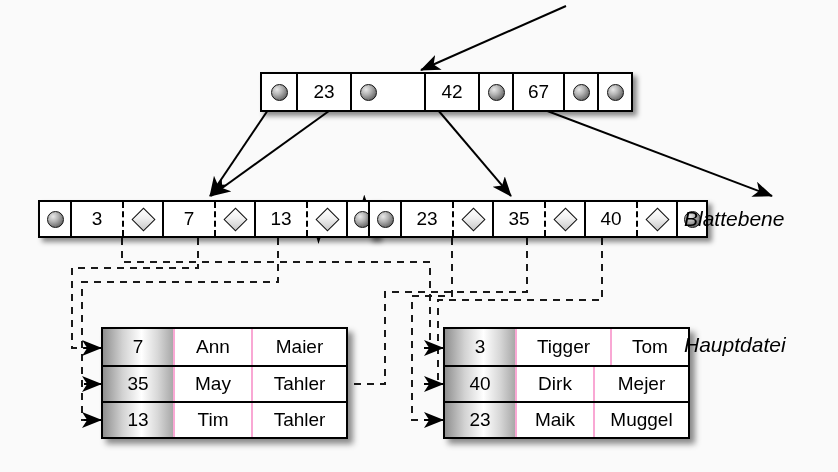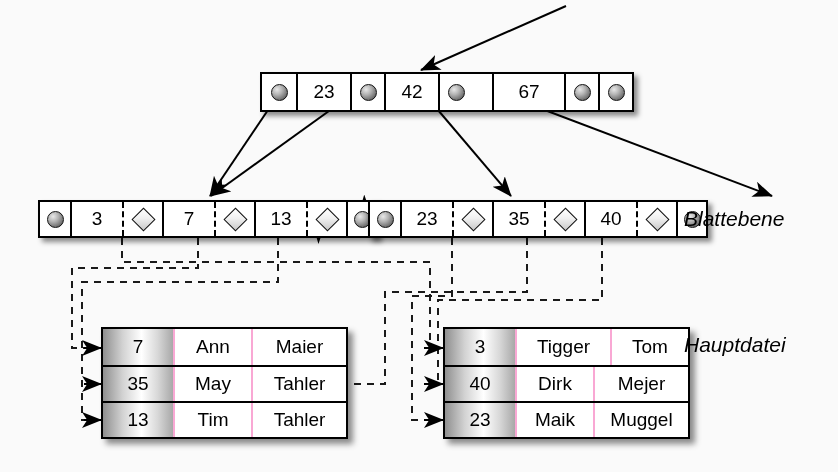--- a/index.html
+++ b/index.html
@@ -144,25 +144,25 @@
   </svg>
 
   <div class="node" style="left:260px;top:72px;height:40px;">
     <div class="cell" style="width:34px;">
       <span class="ptr"></span>
     </div>
     <div class="cell" style="width:54px;">23</div>
     <div class="cell" style="width:34px;">
       <span class="ptr"></span>
     </div>
-    <div class="cell" style="width:54px;">42</div>
-    <div class="cell" style="width:34px;">
-      <span class="ptr"></span>
-    </div>
-    <div class="cell" style="width:72px;margin-left:20px;">67</div>
+    <div class="cell" style="width:54px;margin-left:40px;">42</div>
+    <div class="cell" style="width:34px;">
+      <span class="ptr"></span>
+    </div>
+    <div class="cell" style="width:51px;">67</div>
     <div class="cell" style="width:34px;">
       <span class="ptr"></span>
     </div>
     <div class="cell" style="width:34px;">
       <span class="ptr"></span>
     </div>
   </div>
 
   <div class="node" style="left:38px;top:200px;height:38px;">
     <div class="cell" style="width:30px;">

